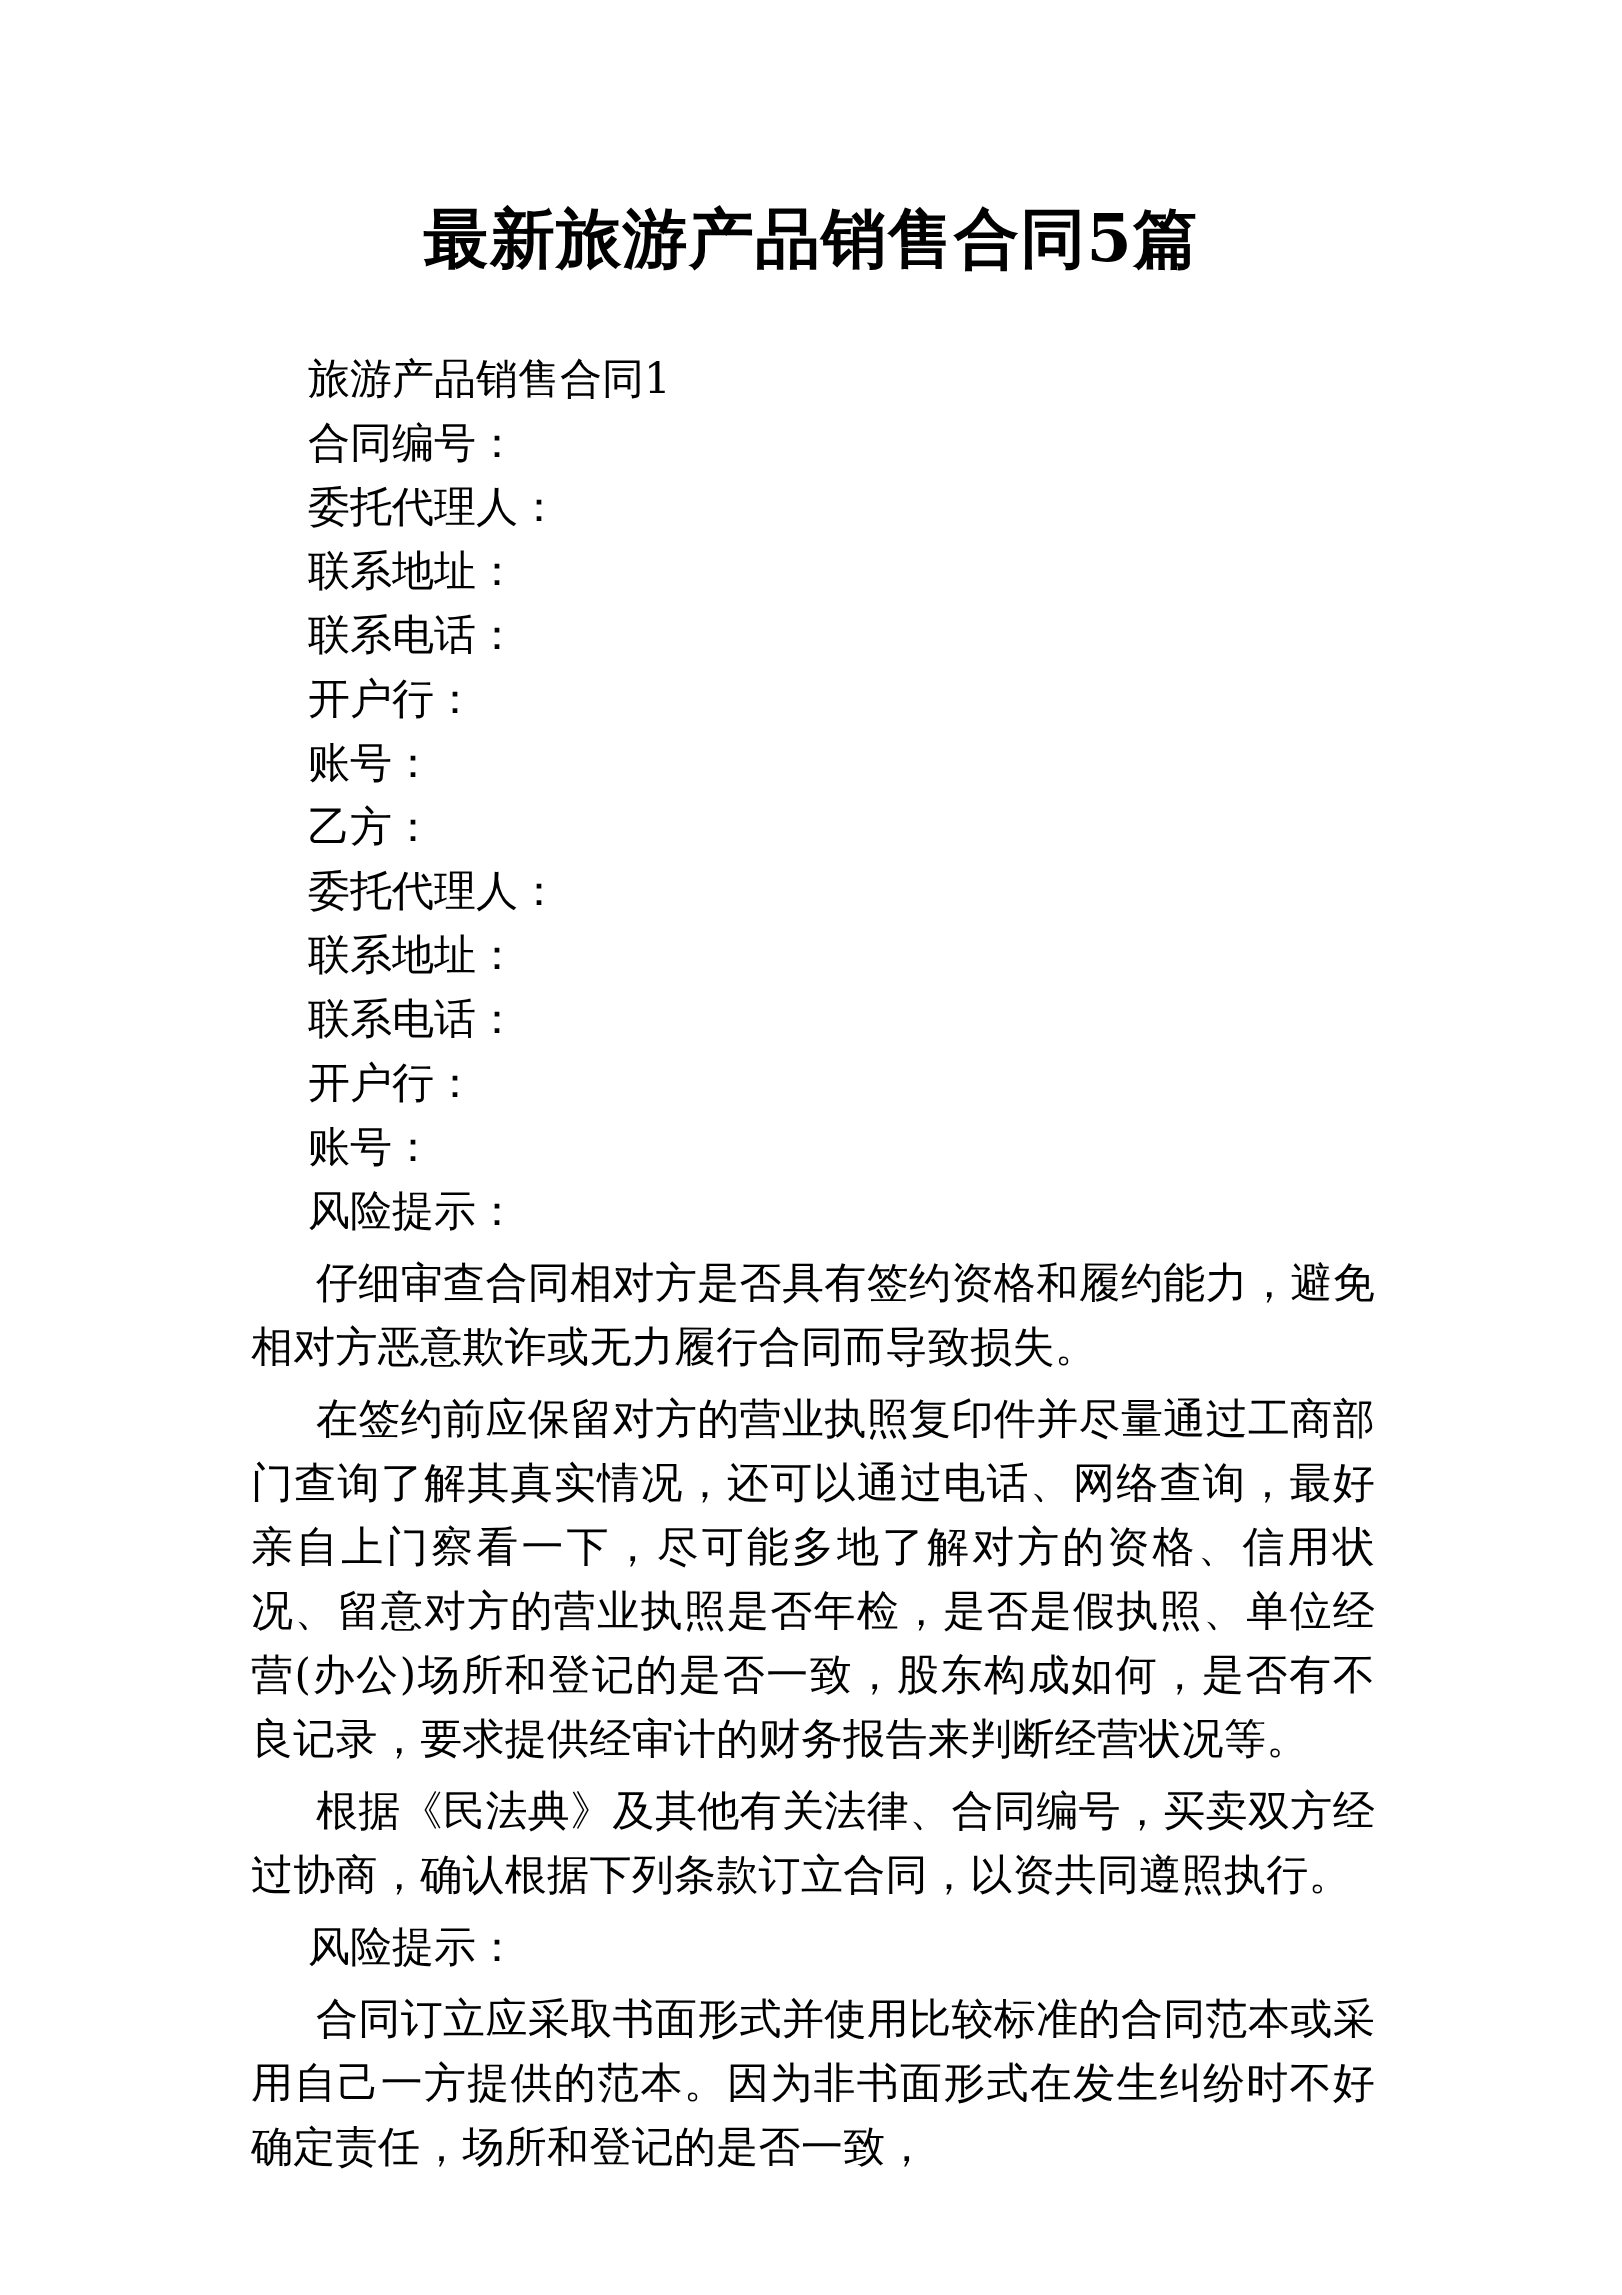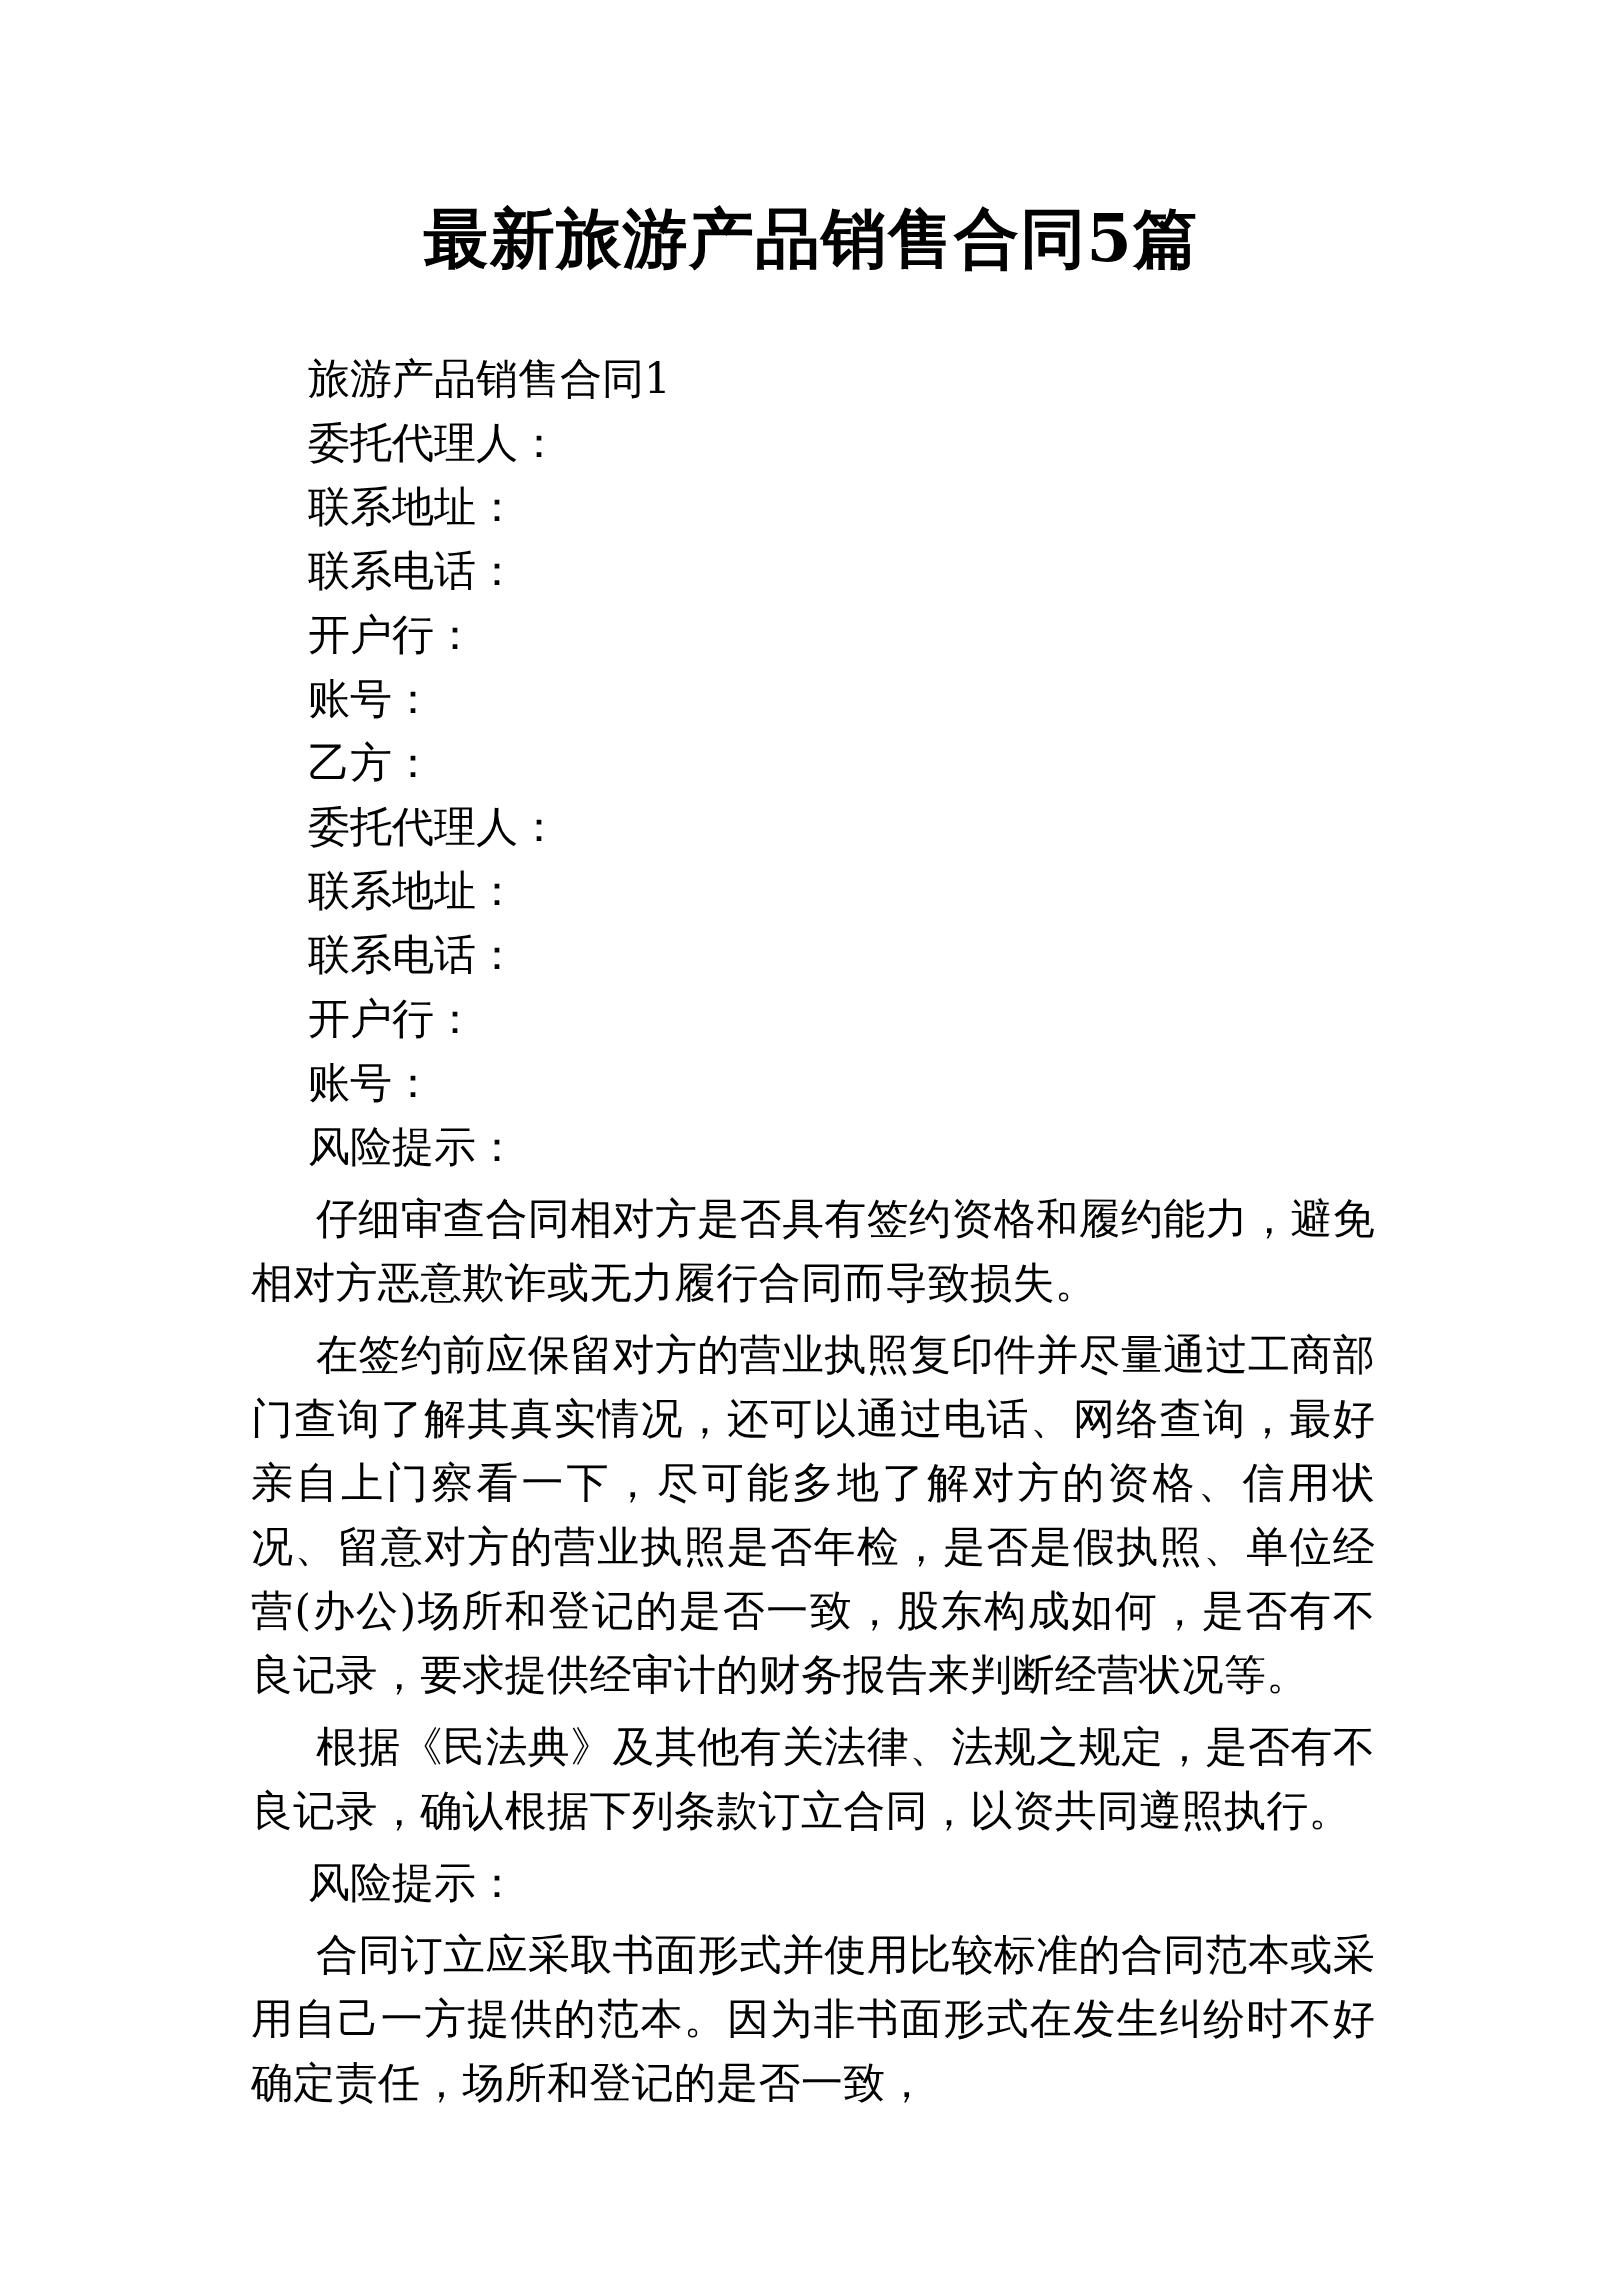--- a/index.html
+++ b/index.html
@@ -61,41 +61,42 @@
 
 <div class="page">
 
   <h1 class="doc-title">最新旅游产品销售合同5篇</h1>
 
   <div class="body">
 
     <p class="line">旅游产品销售合同1</p>
 
     <div>
+      <p class="line">合同编号：</p>
       <p class="line">委托代理人：</p>
       <p class="line">联系地址：</p>
       <p class="line">联系电话：</p>
       <p class="line">开户行：</p>
       <p class="line">账号：</p>
     </div>
 
     <div>
       <p class="line">乙方：</p>
       <p class="line">委托代理人：</p>
       <p class="line">联系地址：</p>
       <p class="line">联系电话：</p>
       <p class="line">开户行：</p>
       <p class="line">账号：</p>
     </div>
 
     <p class="line">风险提示：</p>
 
     <p class="para">仔细审查合同相对方是否具有签约资格和履约能力，避免相对方恶意欺诈或无力履行合同而导致损失。</p>
     <p class="para">在签约前应保留对方的营业执照复印件并尽量通过工商部门查询了解其真实情况，还可以通过电话、网络查询，最好亲自上门察看一下，尽可能多地了解对方的资格、信用状况、留意对方的营业执照是否年检，是否是假执照、单位经营(办公)场所和登记的是否一致，股东构成如何，是否有不良记录，要求提供经审计的财务报告来判断经营状况等。</p>
-    <p class="para">根据《民法典》及其他有关法律、法规之规定，是否有不良记录，确认根据下列条款订立合同，以资共同遵照执行。</p>
+    <p class="para">根据《民法典》及其他有关法律、合同编号，买卖双方经过协商，确认根据下列条款订立合同，以资共同遵照执行。</p>
 
     <p class="line">风险提示：</p>
 
     <p class="para">合同订立应采取书面形式并使用比较标准的合同范本或采用自己一方提供的范本。因为非书面形式在发生纠纷时不好确定责任，场所和登记的是否一致，</p>
 
   </div>
 </div>
 
 
 </body></html>

